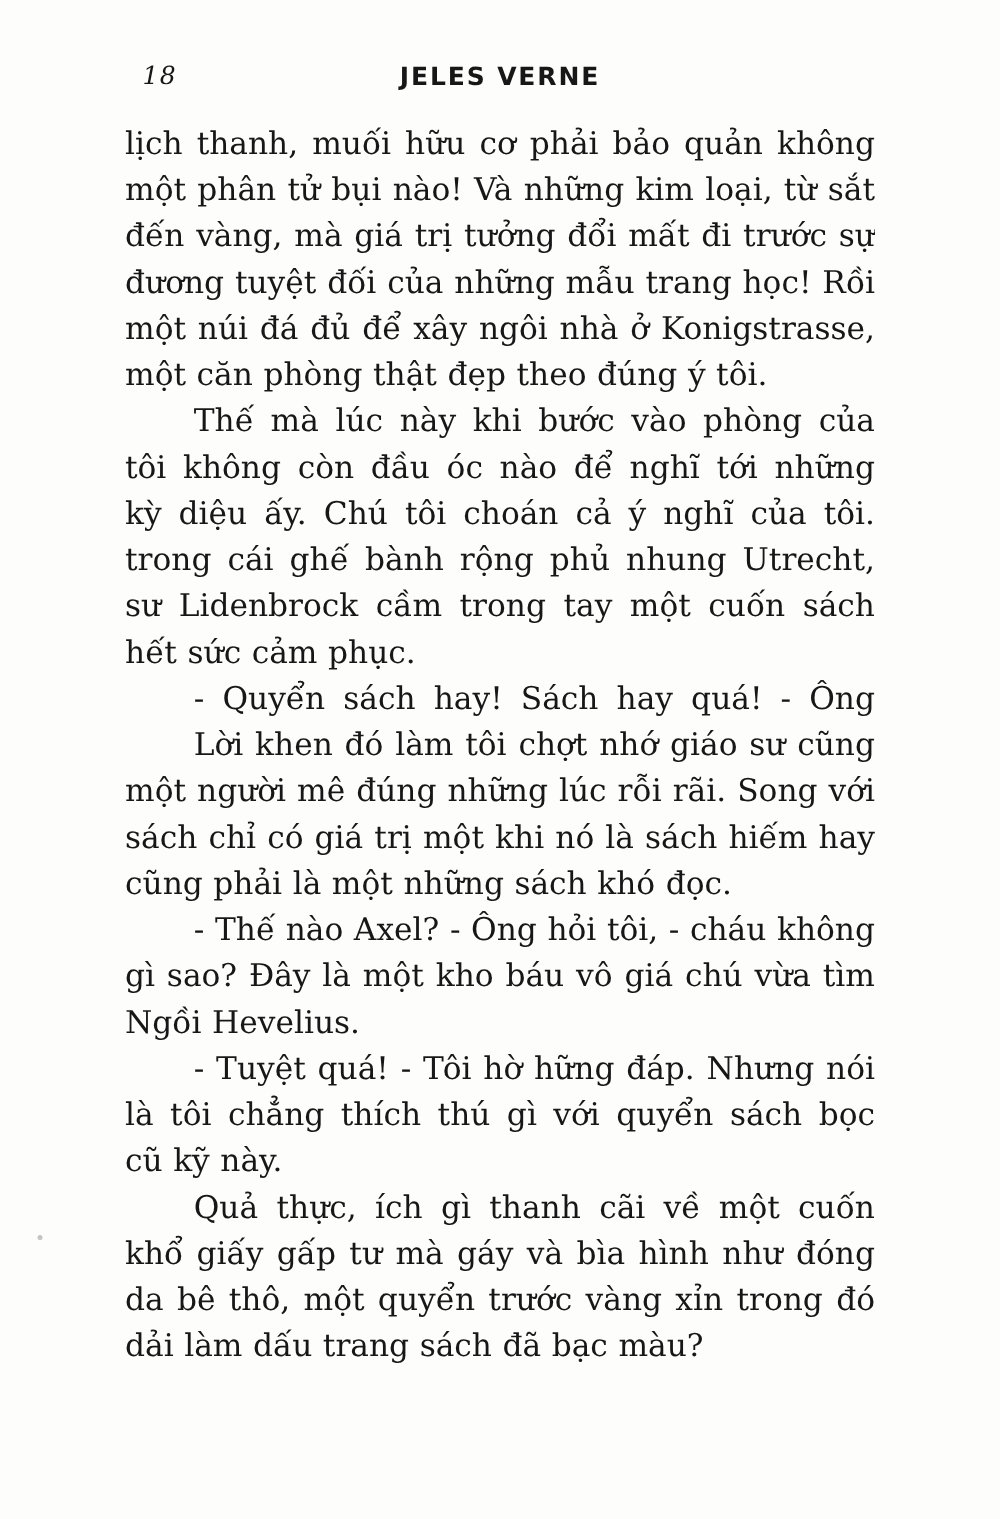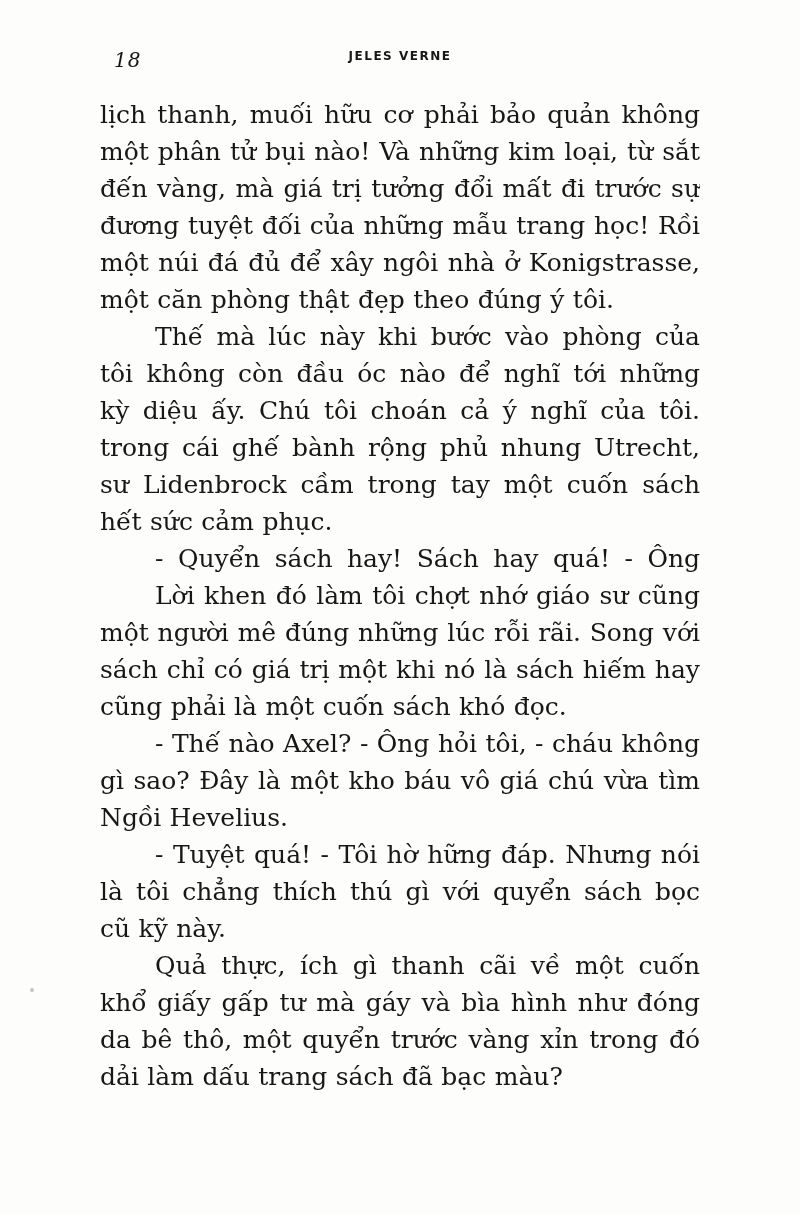--- a/index.html
+++ b/index.html
@@ -39,21 +39,21 @@
     color: var(--ink, #171717);
   }
   .running-title {
     position: absolute;
     left: 0;
     right: 0;
     top: 1px;
     text-align: center;
     font-family: "DejaVu Sans", "Liberation Sans", sans-serif;
     font-weight: bold;
-    font-size: 12px;
+    font-size: 20px;
     letter-spacing: 1.5px;
     color: var(--ink, #171717);
   }
   .text-block {
     position: absolute;
     top: 96px;
     left: 100px;
     width: 600px;
     font-size: 25px;
     line-height: 37px;
@@ -114,21 +114,21 @@
         <div class="line">sư Lidenbrock cầm trong tay một cuốn sách mà ông</div>
         <div class="line last">hết sức cảm phục.</div>
       </div>
       <div class="paragraph indent">
         <div class="line last">- Quyển sách hay! Sách hay quá! - Ông thốt lên.</div>
       </div>
       <div class="paragraph indent">
         <div class="line">Lời khen đó làm tôi chợt nhớ giáo sư cũng là</div>
         <div class="line">một người mê đúng những lúc rỗi rãi. Song với ông,</div>
         <div class="line">sách chỉ có giá trị một khi nó là sách hiếm hay ít ra</div>
-        <div class="line last">cũng phải là một cuốn sách khó đọc.</div>
+        <div class="line last">cũng phải là một những sách khó đọc.</div>
       </div>
       <div class="paragraph indent">
         <div class="line">- Thế nào Axel? - Ông hỏi tôi, - cháu không thấy</div>
         <div class="line">gì sao? Đây là một kho báu vô giá chú vừa tìm thấy</div>
         <div class="line last">Ngồi Hevelius.</div>
       </div>
       <div class="paragraph indent">
         <div class="line">- Tuyệt quá! - Tôi hờ hững đáp. Nhưng nói thực</div>
         <div class="line">là tôi chẳng thích thú gì với quyển sách bọc bìa da</div>
         <div class="line last">cũ kỹ này.</div>

